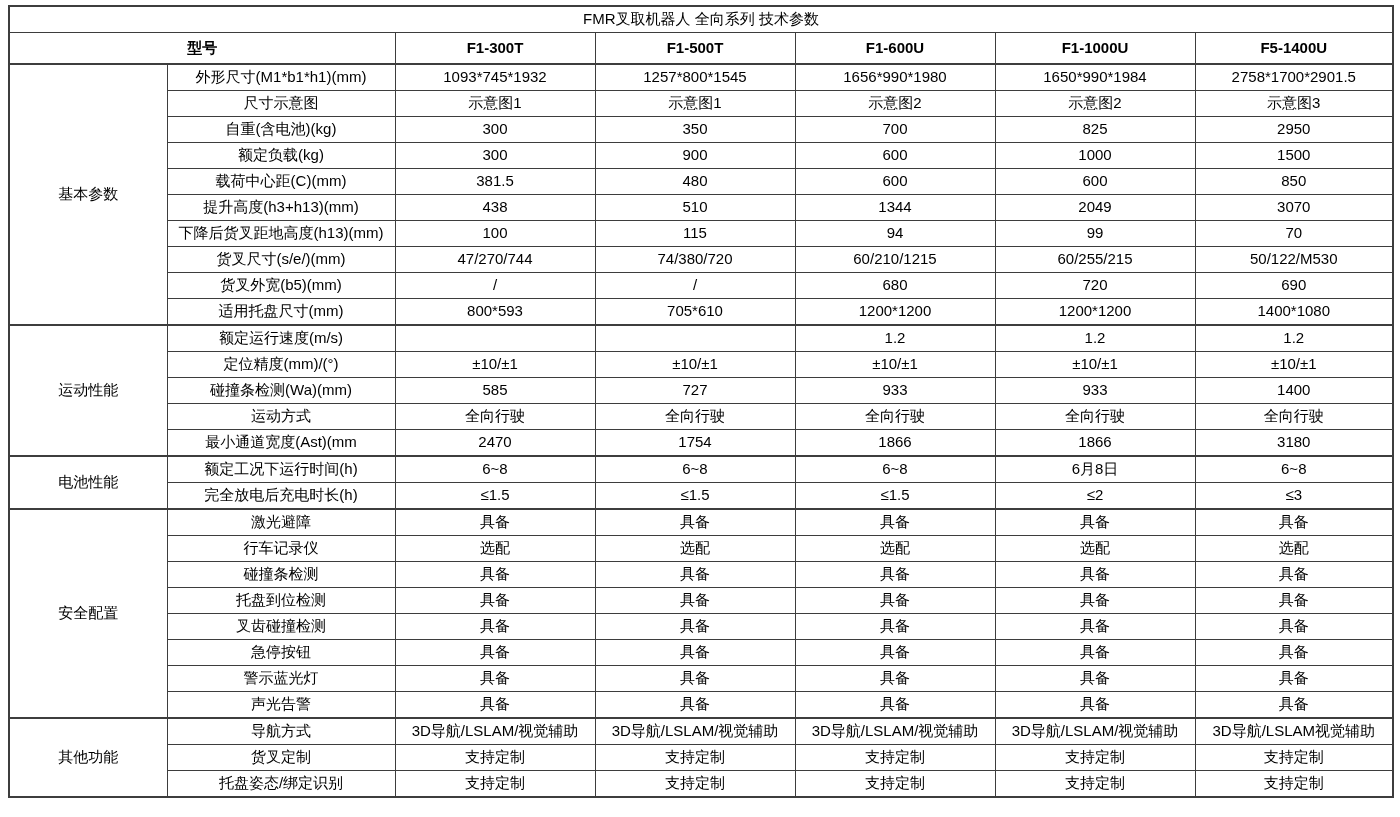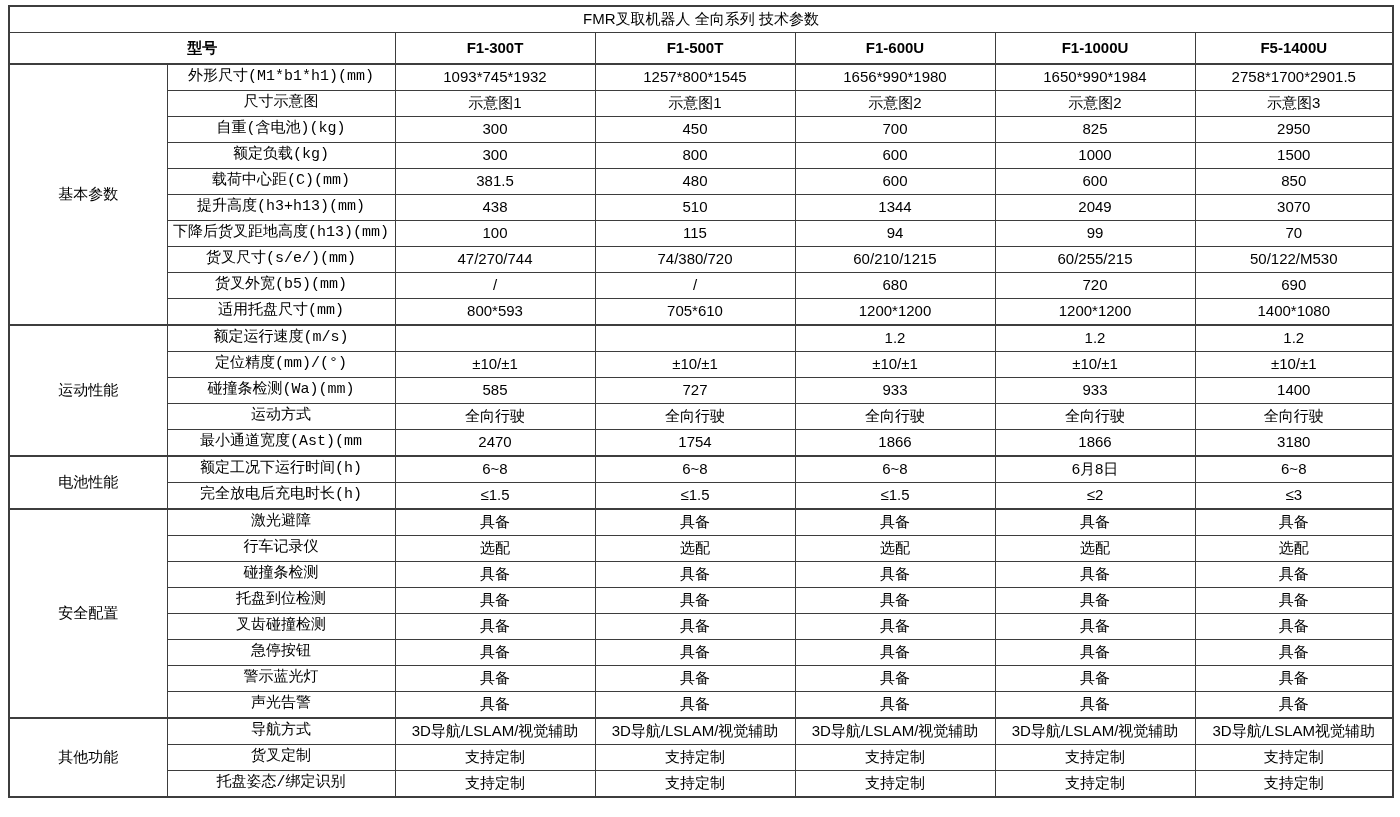--- a/index.html
+++ b/index.html
@@ -52,21 +52,20 @@
   tr.section-start td {
     border-top: 2px solid #3d3d3d;
   }
   th.group-cell {
     font-weight: bold;
     font-size: 15px;
     font-family: Liberation Serif, serif;
   }
   th.row-label {
     font-weight: normal;
-    font-family: Liberation Mono, monospace;
   }
   td.value-cell {
     font-weight: normal;
   }
 </style>
 </head>
 <body>
 
 <div class="page">
   <table class="spec">
@@ -105,29 +104,29 @@
           <th class="row-label">尺寸示意图</th>
           <td class="value-cell">示意图1</td>
           <td class="value-cell">示意图1</td>
           <td class="value-cell">示意图2</td>
           <td class="value-cell">示意图2</td>
           <td class="value-cell">示意图3</td>
         </tr>
         <tr>
           <th class="row-label">自重(含电池)(kg)</th>
           <td class="value-cell">300</td>
-          <td class="value-cell">450</td>
+          <td class="value-cell">350</td>
           <td class="value-cell">700</td>
           <td class="value-cell">825</td>
           <td class="value-cell">2950</td>
         </tr>
         <tr>
           <th class="row-label">额定负载(kg)</th>
           <td class="value-cell">300</td>
-          <td class="value-cell">800</td>
+          <td class="value-cell">900</td>
           <td class="value-cell">600</td>
           <td class="value-cell">1000</td>
           <td class="value-cell">1500</td>
         </tr>
         <tr>
           <th class="row-label">载荷中心距(C)(mm)</th>
           <td class="value-cell">381.5</td>
           <td class="value-cell">480</td>
           <td class="value-cell">600</td>
           <td class="value-cell">600</td>

